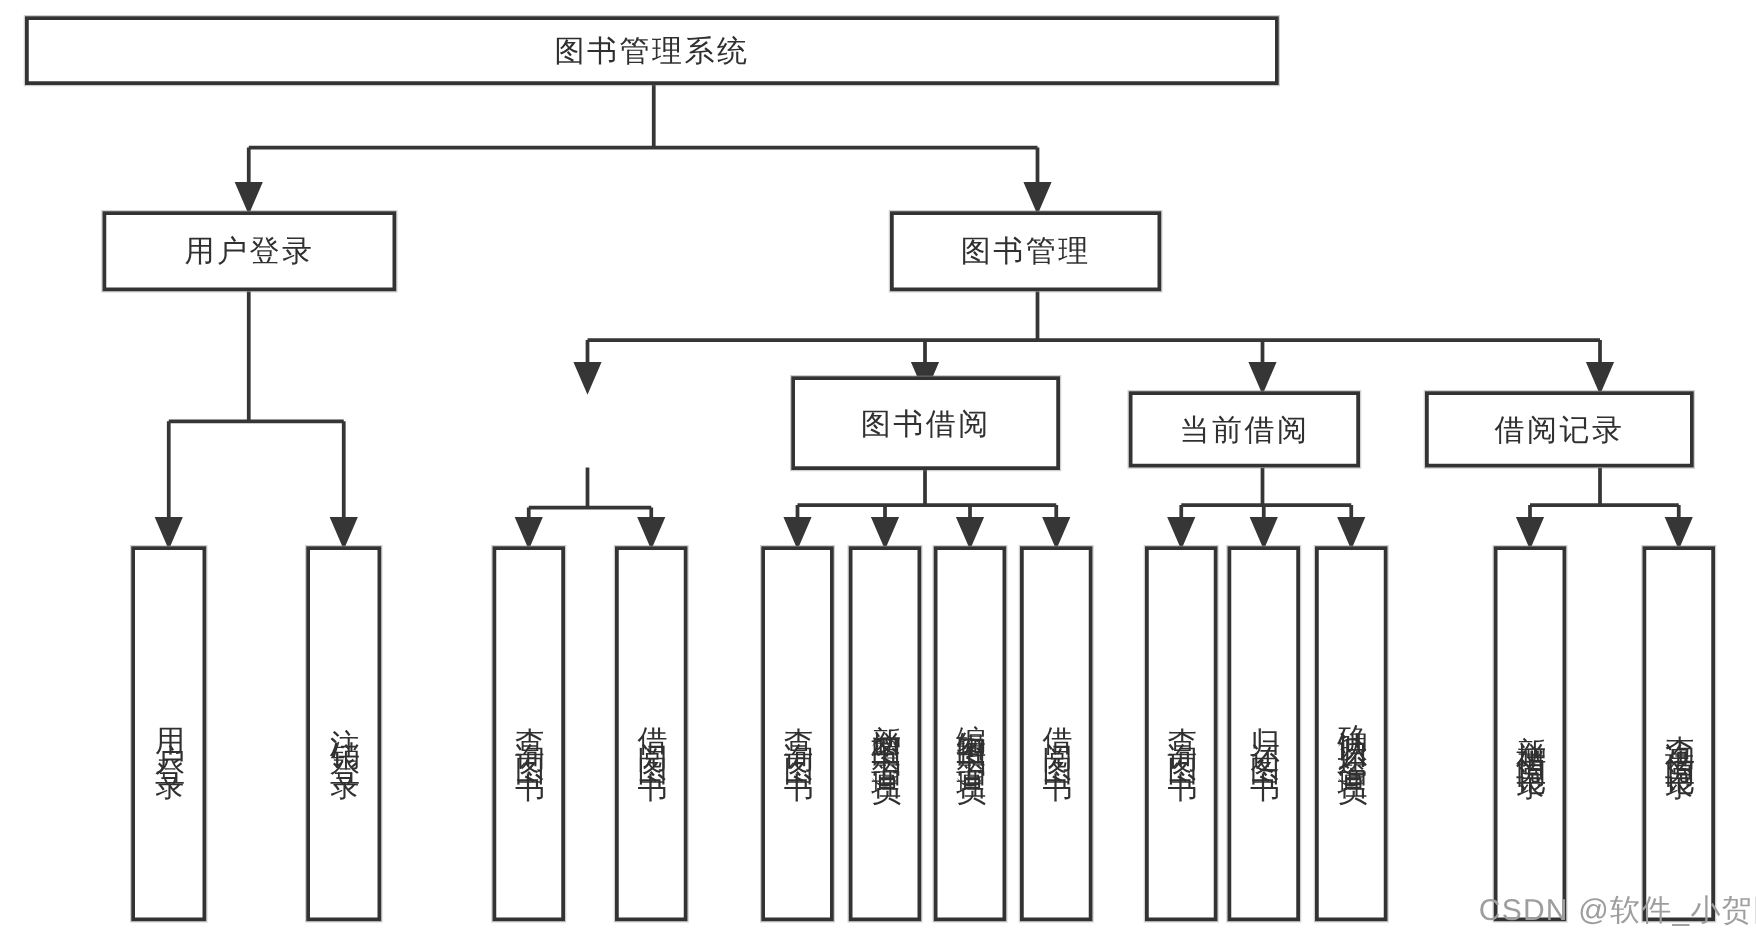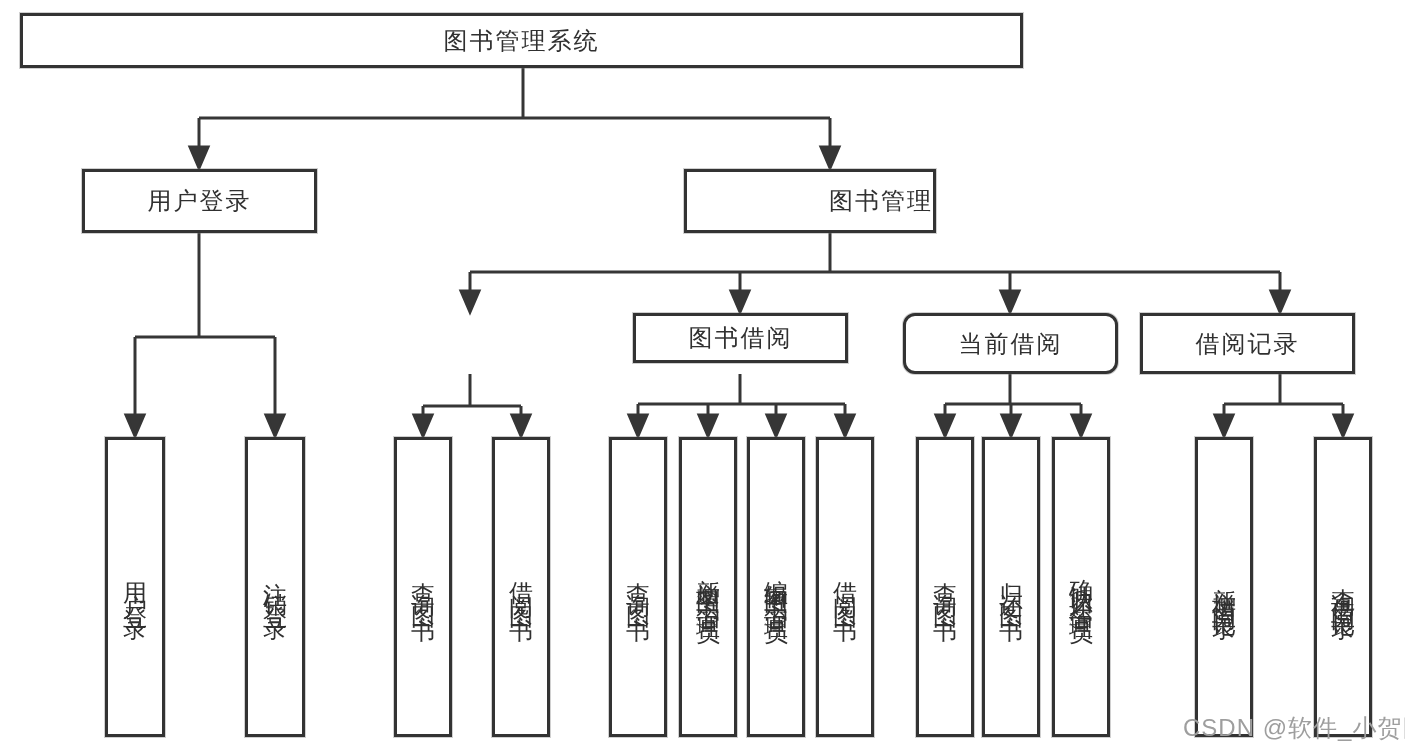--- a/index.html
+++ b/index.html
@@ -110,28 +110,28 @@
       <polygon points="1334,415 1352,415 1343,436"></polygon>
   </svg>
 
   <div class="node h" style="left:20px;top:13px;width:1003px;height:55px;text-align:right;">
     <span>图书管理系统</span>
   </div>
 
   <div class="node h" style="left:82px;top:169px;width:235px;height:64px;">
     <span>用户登录</span>
   </div>
-  <div class="node h" style="left:684px;top:169px;width:252px;height:64px;justify-content:flex-end;">
+  <div class="node h" style="left:712px;top:169px;width:217px;height:64px;">
     <span>图书管理</span>
   </div>
 
-  <div class="node h" style="left:633px;top:313px;width:215px;height:50px;">
+  <div class="node h" style="left:633px;top:301px;width:215px;height:75px;">
     <span>图书借阅</span>
   </div>
-  <div class="node h" style="left:903px;top:313px;width:215px;height:61px;border-radius:12px;">
+  <div class="node h" style="left:903px;top:313px;width:185px;height:61px;">
     <span>当前借阅</span>
   </div>
   <div class="node h" style="left:1140px;top:313px;width:215px;height:61px;">
     <span>借阅记录</span>
   </div>
 
   <div class="node v" style="left:105px;top:437px;width:60px;height:300px;">
     <span>用户登录</span>
   </div>
   <div class="node v" style="left:245px;top:437px;width:60px;height:300px;">

